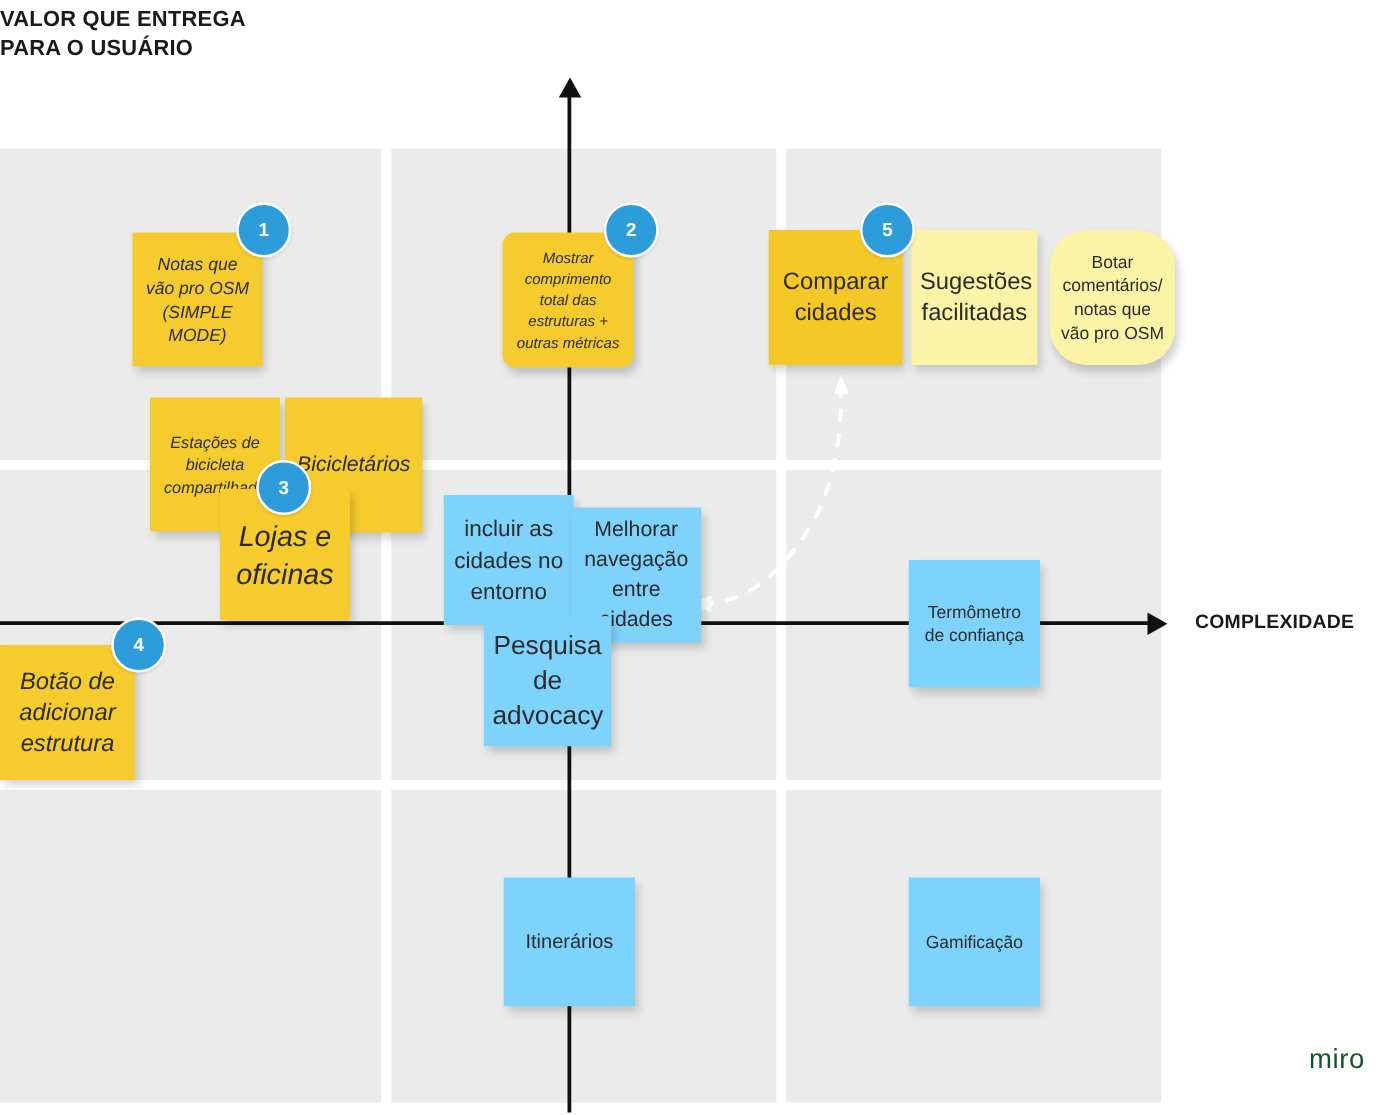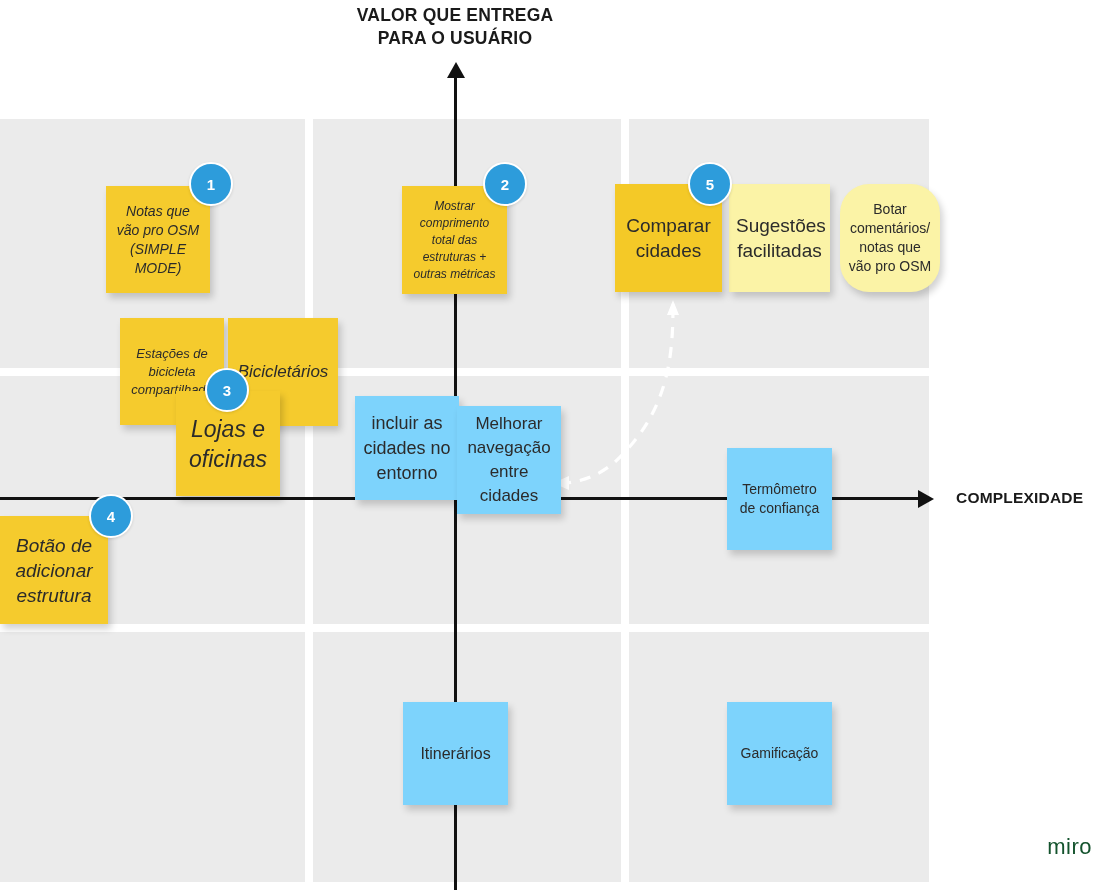--- a/index.html
+++ b/index.html
@@ -52,21 +52,21 @@
   .axis-title {
     position: absolute;
     font-weight: bold;
     color: #1a1a1a;
     letter-spacing: .2px;
   }
   #axis-title-y {
     left: 0;
     top: 4px;
     width: 910px;
-    text-align: center;
+    text-align: left;
     font-size: 17.5px;
     line-height: 23px;
   }
   #axis-title-x {
     left: 956px;
     top: 489px;
     font-size: 15.5px;
     white-space: nowrap;
   }
 
@@ -158,21 +158,21 @@
   <svg id="connector-arrow" viewBox="0 0 190 215" xmlns="http://www.w3.org/2000/svg">
     <path d="M 128 12 C 128 70, 120 120, 70 167 C 52 182, 36 186, 22 188" fill="none" stroke="#ffffff" stroke-width="3.2" stroke-dasharray="11 9" stroke-linecap="butt"></path>
     <path d="M 128 5 L 134 20 L 122 20 Z" fill="#ffffff"></path>
     <path d="M 8 188 L 24 181 L 24 195 Z" fill="#ffffff"></path>
   </svg>
 
   <div class="note yellow" style="left:106px; top:186px; width:104px; height:107px; font-size:14px; line-height:19px;">
     <span>Notas que vão pro OSM (SIMPLE MODE)</span>
   </div>
 
-  <div class="note yellow" style="left:402px; top:186px; width:105px; height:108px; font-size:12px; line-height:17px;">
+  <div class="note yellow" style="left:402px; top:186px; width:105px; height:108px; font-size:12px; line-height:17px;border-radius:10px;">
     <span>Mostrar comprimento total das estruturas + outras métricas</span>
   </div>
 
   <div class="note pale" style="left:729px; top:184px; width:101px; height:108px; font-size:19px; line-height:25px;">
     <span>Sugestões facilitadas</span>
   </div>
 
   <div class="note yellow2" style="left:615px; top:184px; width:107px; height:108px; font-size:19px; line-height:25px;">
     <span>Comparar cidades</span>
   </div>
@@ -198,20 +198,23 @@
   </div>
 
   <div class="note white" style="left:355px; top:396px; width:104px; height:104px; font-size:18px; line-height:25px;">
     <span>incluir as cidades no entorno</span>
   </div>
 
   <div class="note white" style="left:457px; top:406px; width:104px; height:108px; font-size:17px; line-height:24px;">
     <span>Melhorar navegação entre cidades</span>
   </div>
 
+  <div class="note white" style="left:387px; top:493px; width:102px; height:104px; font-size:21px; line-height:28px;">
+    <span>Pesquisa de advocacy</span>
+  </div>
 
   <div class="note white" style="left:727px; top:448px; width:105px; height:102px; font-size:14px; line-height:19px;">
     <span>Termômetro de confiança</span>
   </div>
 
   <div class="note white" style="left:403px; top:702px; width:105px; height:103px; font-size:16px; line-height:21px;justify-content:center;">
     <span>Itinerários</span>
   </div>
 
   <div class="note white" style="left:727px; top:702px; width:105px; height:103px; font-size:14px; line-height:19px;">

